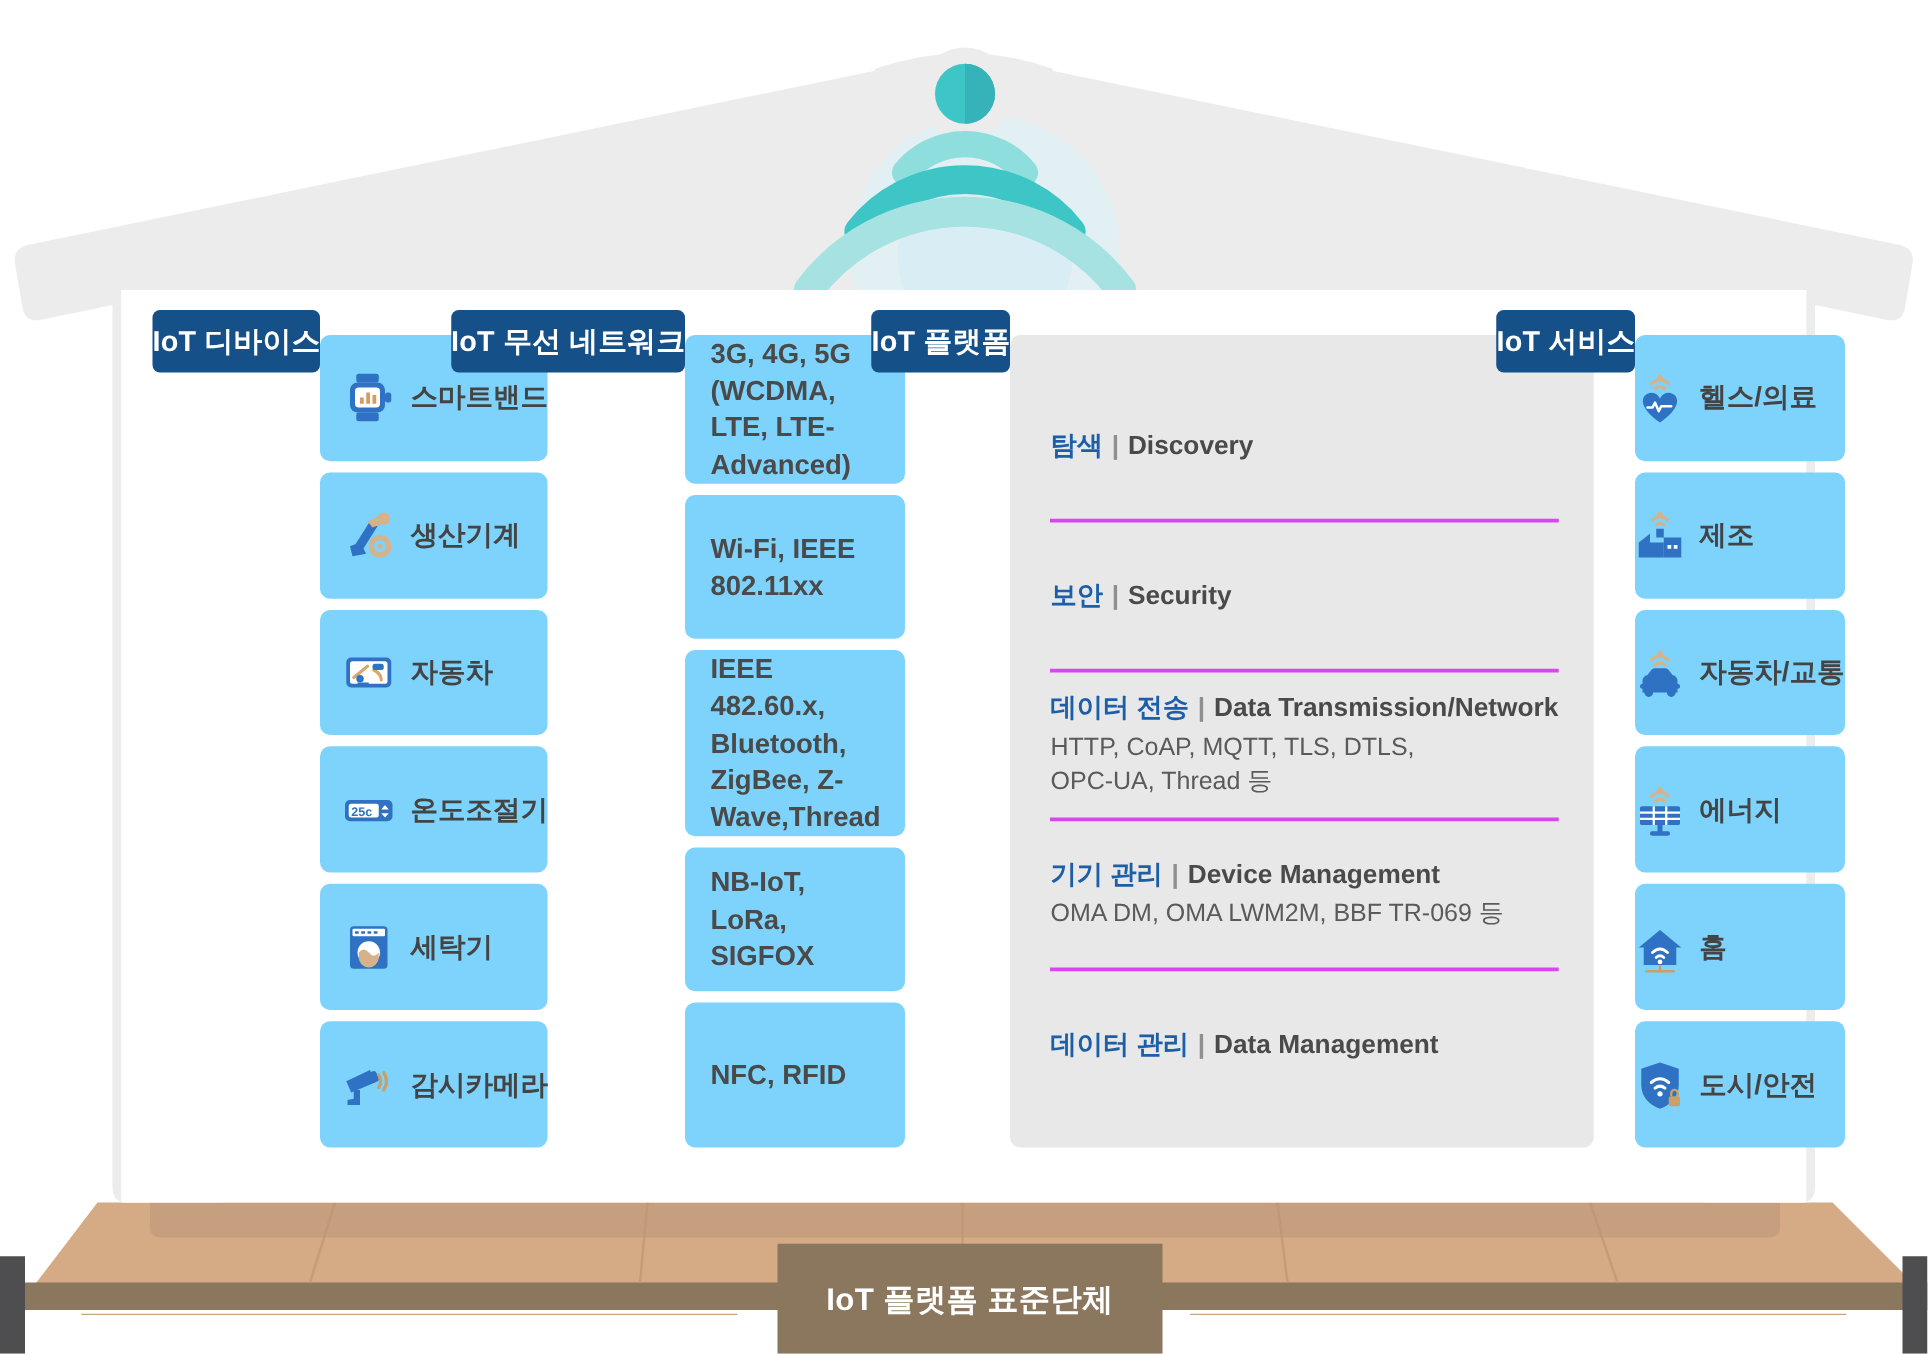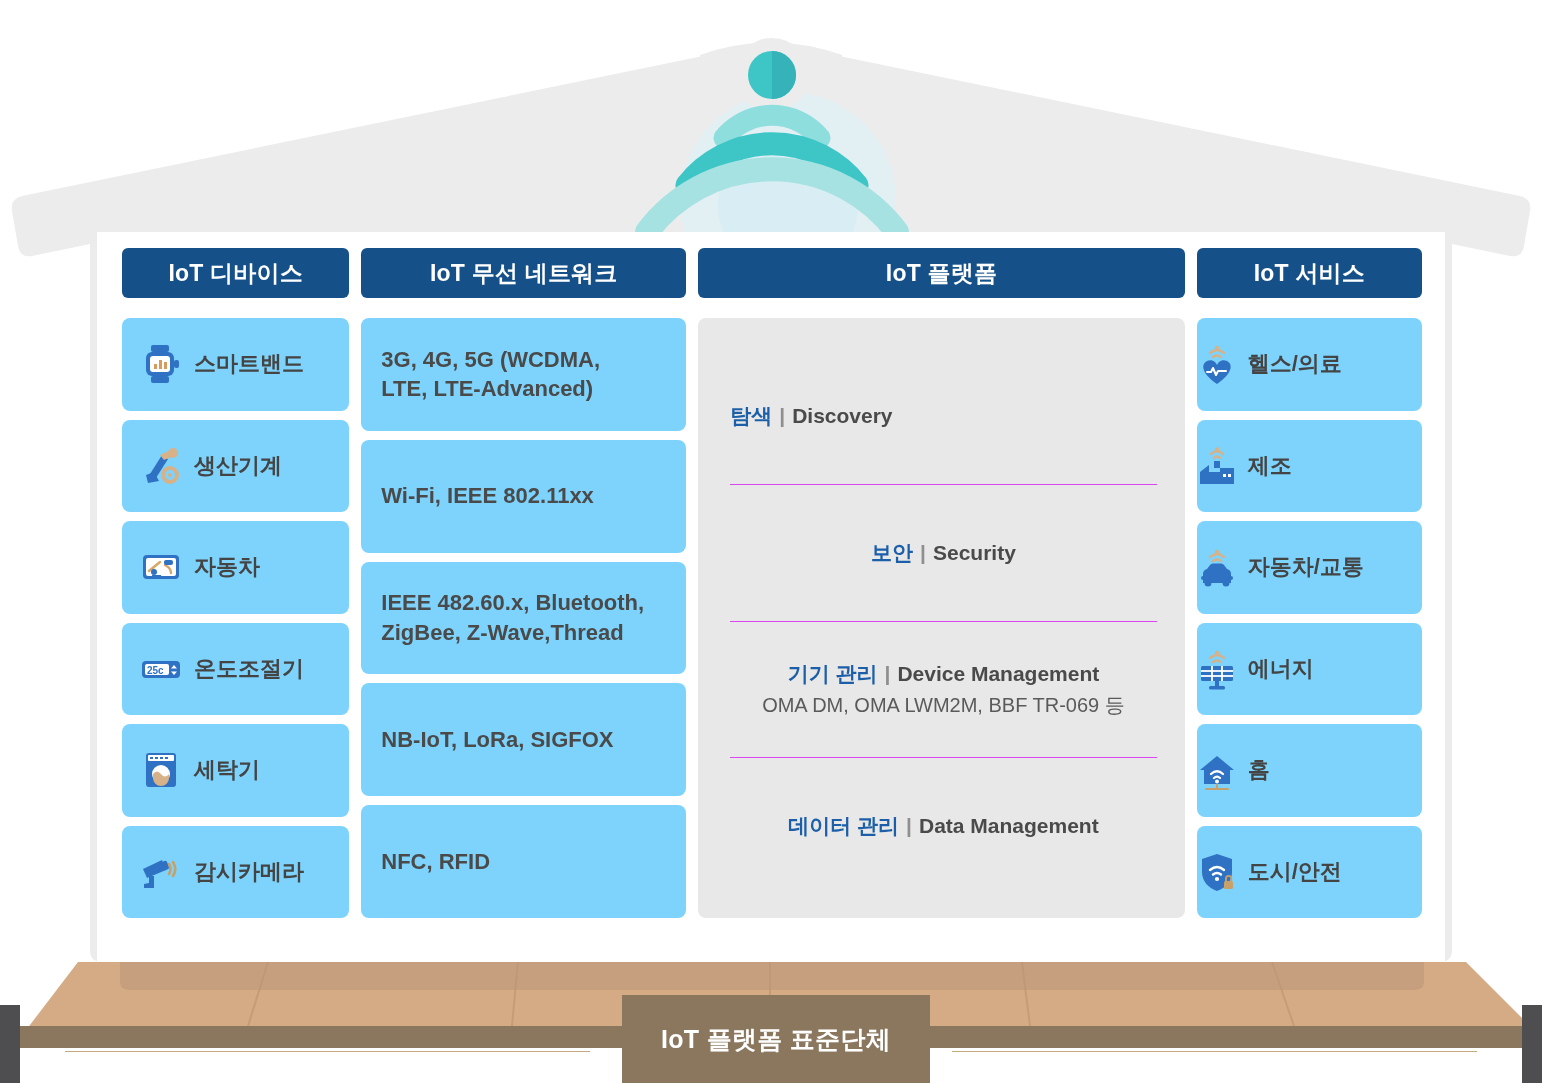--- a/index.html
+++ b/index.html
@@ -25,21 +25,21 @@
     z-index: 4;
   }
 
   
   #columns {
     position: absolute; left: 122px; top: 248px;
     width: 1300px; height: 670px;
     display: flex; gap: 12px;
     z-index: 6;
   }
-  .col { display: flex; flex-direction: column; }
+  .col { display: flex; }
   .col-devices  { width: 228px; }
   .col-network  { width: 326px; }
   .col-platform { width: 488px; }
   .col-services { width: 226px; }
 
   .col-header {
     background: #155188;
     color: #ffffff;
     border-radius: 6px;
     height: 50px;
@@ -71,21 +71,21 @@
     line-height: 1.35;
   }
 
   
   .plat-card {
     background: #e8e8e8; border-radius: 8px;
     flex: 1; padding: 30px 28px 24px 32px;
     display: flex; flex-direction: column;
   }
   .plat-row { flex: 1; display: flex; flex-direction: column; justify-content: center; }
-  .plat-row + .plat-row { border-top: 1px solid #d946ef; text-align: center; }
+  .plat-row + .plat-row { border-top: 3px solid #d946ef; }
   .plat-title { font-size: 21px; font-weight: bold; line-height: 1.3; white-space: nowrap; }
   .plat-ko { color: #1c5fa8; }
   .plat-sep { color: #8f8f8f; margin: 0 7px; font-weight: bold; }
   .plat-en { color: #4a4a4a; }
   .plat-sub { font-size: 20px; color: #5a5a5a; line-height: 1.35; margin-top: 5px; }
 
   
   .svc-card { gap: 11px; }
   .svc-icon { width: 40px; height: 44px; flex: none; }
   .svc-label { font-size: 22px; font-weight: bold; color: #444444; white-space: nowrap; }
@@ -319,20 +319,27 @@
               <span class="plat-ko">탐색</span><span class="plat-sep">|</span><span class="plat-en">Discovery</span>
             </div>
           </div>
 
           <div class="plat-row">
             <div class="plat-title">
               <span class="plat-ko">보안</span><span class="plat-sep">|</span><span class="plat-en">Security</span>
             </div>
           </div>
 
+          <div class="plat-row">
+            <div class="plat-title">
+              <span class="plat-ko">데이터 전송</span><span class="plat-sep">|</span><span class="plat-en">Data Transmission/Network</span>
+            </div>
+            <div class="plat-sub" style="white-space:pre-line">HTTP, CoAP, MQTT, TLS, DTLS,
+OPC-UA, Thread 등</div>
+          </div>
 
           <div class="plat-row">
             <div class="plat-title">
               <span class="plat-ko">기기 관리</span><span class="plat-sep">|</span><span class="plat-en">Device Management</span>
             </div>
             <div class="plat-sub" style="white-space:pre-line">OMA DM, OMA LWM2M, BBF TR-069 등</div>
           </div>
 
           <div class="plat-row">
             <div class="plat-title">

